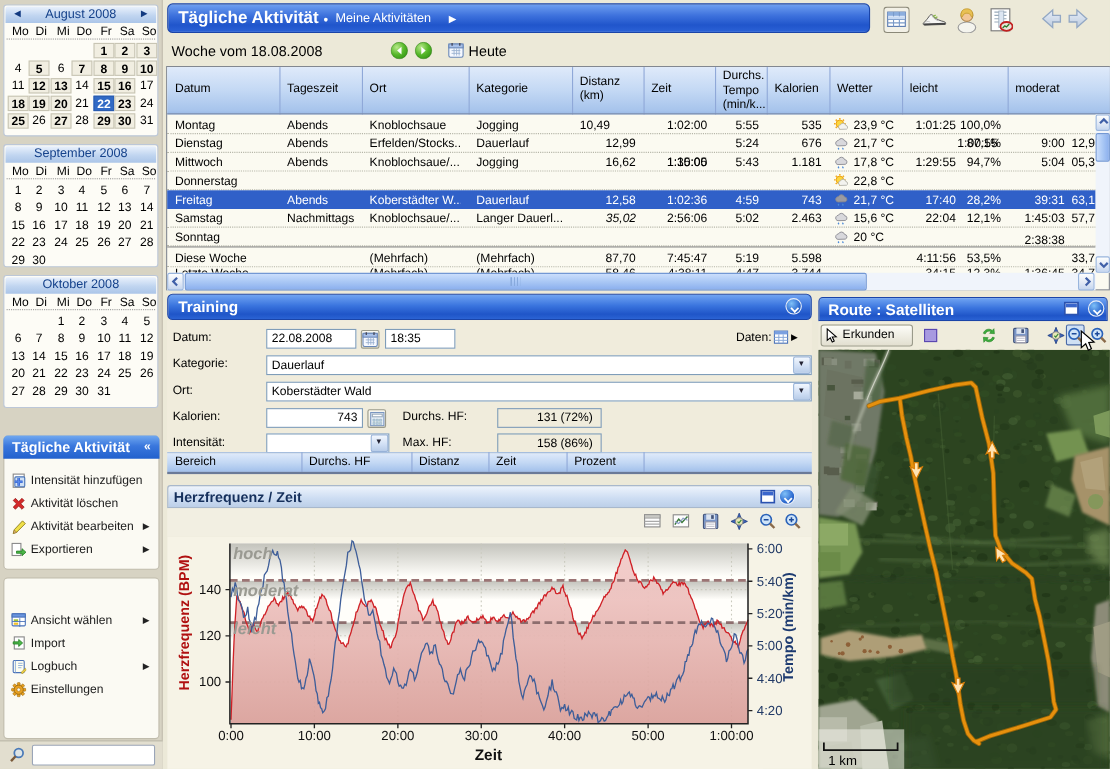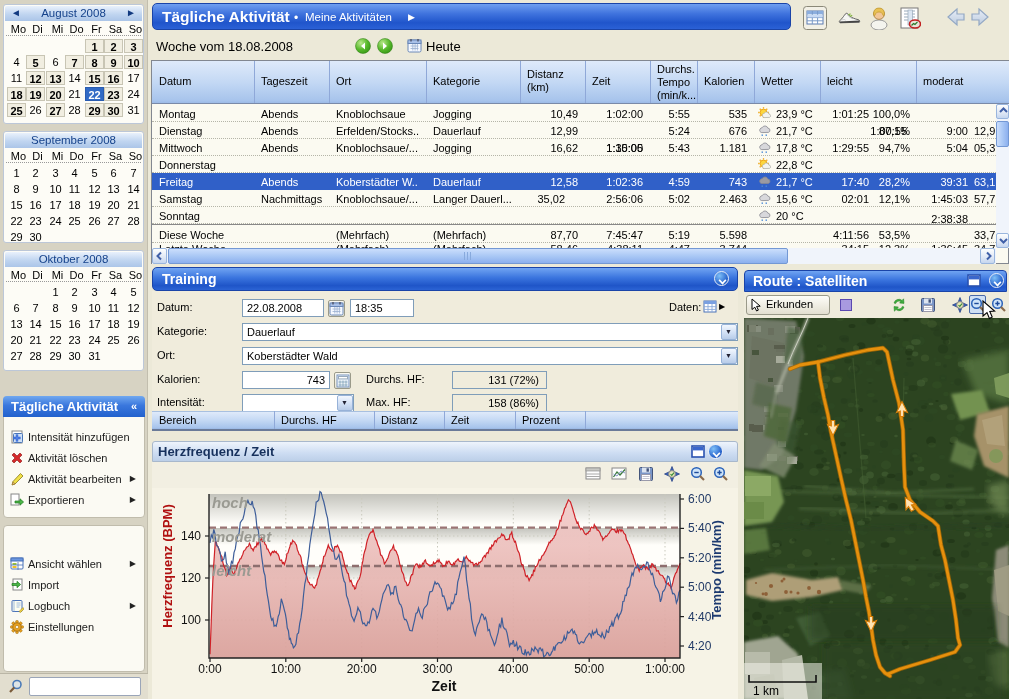--- a/index.html
+++ b/index.html
@@ -339,21 +339,21 @@
 <div class="abs" style="left:650px;top:61px;width:1px;height:43px;background:#8fa8d8;"></div>
 <div class="abs" style="left:697px;top:61px;width:1px;height:43px;background:#8fa8d8;"></div>
 <div class="abs" style="left:754px;top:61px;width:1px;height:43px;background:#8fa8d8;"></div>
 <div class="abs" style="left:820px;top:61px;width:1px;height:43px;background:#8fa8d8;"></div>
 <div class="abs" style="left:916px;top:61px;width:1px;height:43px;background:#8fa8d8;"></div>
 <div class="abs" style="left:152px;top:103px;width:857px;height:1px;background:#7a8aa8;"></div>
 <div class="cell" style="left:159px;top:108px;width:88px;color:#000;">Montag</div>
 <div class="cell" style="left:261px;top:108px;width:61px;color:#000;">Abends</div>
 <div class="cell" style="left:336px;top:108px;width:83px;color:#000;">Knoblochsaue</div>
 <div class="cell" style="left:433px;top:108px;width:80px;color:#000;">Jogging</div>
-<div class="cell" style="left:527px;top:108px;width:51px;color:#000;text-align:right;">10,49</div>
+<div class="cell" style="left:527px;top:108px;width:51px;color:#000;">10,49</div>
 <div class="cell" style="left:592px;top:108px;width:51px;color:#000;text-align:right;">1:02:00</div>
 <div class="cell" style="left:657px;top:108px;width:33px;color:#000;text-align:right;">5:55</div>
 <div class="cell" style="left:704px;top:108px;width:43px;color:#000;text-align:right;">535</div>
 <svg class="abs" style="left:757px;top:107px;" width="14" height="13" viewBox="0 0 14 13">
     <circle cx="6.5" cy="5.5" r="3.4" fill="#fcd63e" stroke="#eca010" stroke-width=".9"></circle>
     <line x1="6.5" y1="0.2" x2="6.5" y2="1.6" stroke="#f0a818" stroke-width="1.3" transform="rotate(0 6.5 5.5)"></line>
     <line x1="6.5" y1="0.2" x2="6.5" y2="1.6" stroke="#f0a818" stroke-width="1.3" transform="rotate(45 6.5 5.5)"></line>
     <line x1="6.5" y1="0.2" x2="6.5" y2="1.6" stroke="#f0a818" stroke-width="1.3" transform="rotate(90 6.5 5.5)"></line>
     <line x1="6.5" y1="0.2" x2="6.5" y2="1.6" stroke="#f0a818" stroke-width="1.3" transform="rotate(135 6.5 5.5)"></line>
     <line x1="6.5" y1="0.2" x2="6.5" y2="1.6" stroke="#f0a818" stroke-width="1.3" transform="rotate(180 6.5 5.5)"></line>
@@ -432,30 +432,30 @@
   </svg>
 <div class="cell" style="left:776px;top:176px;color:#fff;">21,7 °C</div>
 <div class="cell rt" style="left:820px;top:176px;width:49px;color:#fff;">17:40</div>
 <div class="cell rt" style="left:872px;top:176px;width:38px;color:#fff;">28,2%</div>
 <div class="cell rt" style="left:916px;top:176px;width:52px;color:#fff;">39:31</div>
 <div class="cell" style="left:974px;top:176px;width:24px;color:#fff;">63,1</div>
 <div class="cell" style="left:159px;top:193px;width:88px;color:#000;">Samstag</div>
 <div class="cell" style="left:261px;top:193px;width:61px;color:#000;">Nachmittags</div>
 <div class="cell" style="left:336px;top:193px;width:83px;color:#000;">Knoblochsaue/...</div>
 <div class="cell" style="left:433px;top:193px;width:80px;color:#000;">Langer Dauerl...</div>
-<div class="cell" style="left:514px;top:193px;width:51px;color:#000;text-align:right;">35,02</div>
+<div class="cell" style="left:539px;top:193px;width:51px;color:#000;text-align:center;font-style:italic;">35,02</div>
 <div class="cell" style="left:592px;top:193px;width:51px;color:#000;text-align:right;">2:56:06</div>
 <div class="cell" style="left:657px;top:193px;width:33px;color:#000;text-align:right;">5:02</div>
 <div class="cell" style="left:704px;top:193px;width:43px;color:#000;text-align:right;">2.463</div>
 <svg class="abs" style="left:757px;top:192px;" width="14" height="13" viewBox="0 0 14 13">
     <path d="M3 7.5 a2.6 2.6 0 0 1 2.2-3.8 a3 3 0 0 1 5.6 0.4 a2.2 2.2 0 0 1 0.6 4.3 L4.8 8.6 a2.6 2.6 0 0 1-1.8-1.1" fill="#d8d8dc" stroke="#888890" stroke-width=".8"></path>
     <path d="M5 10 q-1 1.5 0 2 q1 .4 1-1 Z M9 10 q-1 1.5 0 2 q1 .4 1-1 Z" fill="#4a8ad8"></path>
   </svg>
 <div class="cell" style="left:776px;top:193px;color:#000;">15,6 °C</div>
-<div class="cell rt" style="left:820px;top:193px;width:49px;color:#000;">02:01</div>
+<div class="cell rt" style="left:820px;top:193px;width:49px;color:#000;">22:04</div>
 <div class="cell rt" style="left:872px;top:193px;width:38px;color:#000;">12,1%</div>
 <div class="cell rt" style="left:916px;top:193px;width:52px;color:#000;">1:45:03</div>
 <div class="cell" style="left:974px;top:193px;width:24px;color:#000;">57,7</div>
 <div class="abs row-sep" style="left:152px;top:206px;width:844px;height:1px;"></div>
 <div class="cell" style="left:159px;top:210px;width:88px;color:#000;">Sonntag</div>
 <svg class="abs" style="left:757px;top:209px;" width="14" height="13" viewBox="0 0 14 13">
     <path d="M3 7.5 a2.6 2.6 0 0 1 2.2-3.8 a3 3 0 0 1 5.6 0.4 a2.2 2.2 0 0 1 0.6 4.3 L4.8 8.6 a2.6 2.6 0 0 1-1.8-1.1" fill="#d8d8dc" stroke="#888890" stroke-width=".8"></path>
     <path d="M5 10 q-1 1.5 0 2 q1 .4 1-1 Z M9 10 q-1 1.5 0 2 q1 .4 1-1 Z" fill="#4a8ad8"></path>
   </svg>
 <div class="cell" style="left:776px;top:210px;color:#000;">20 °C</div>

